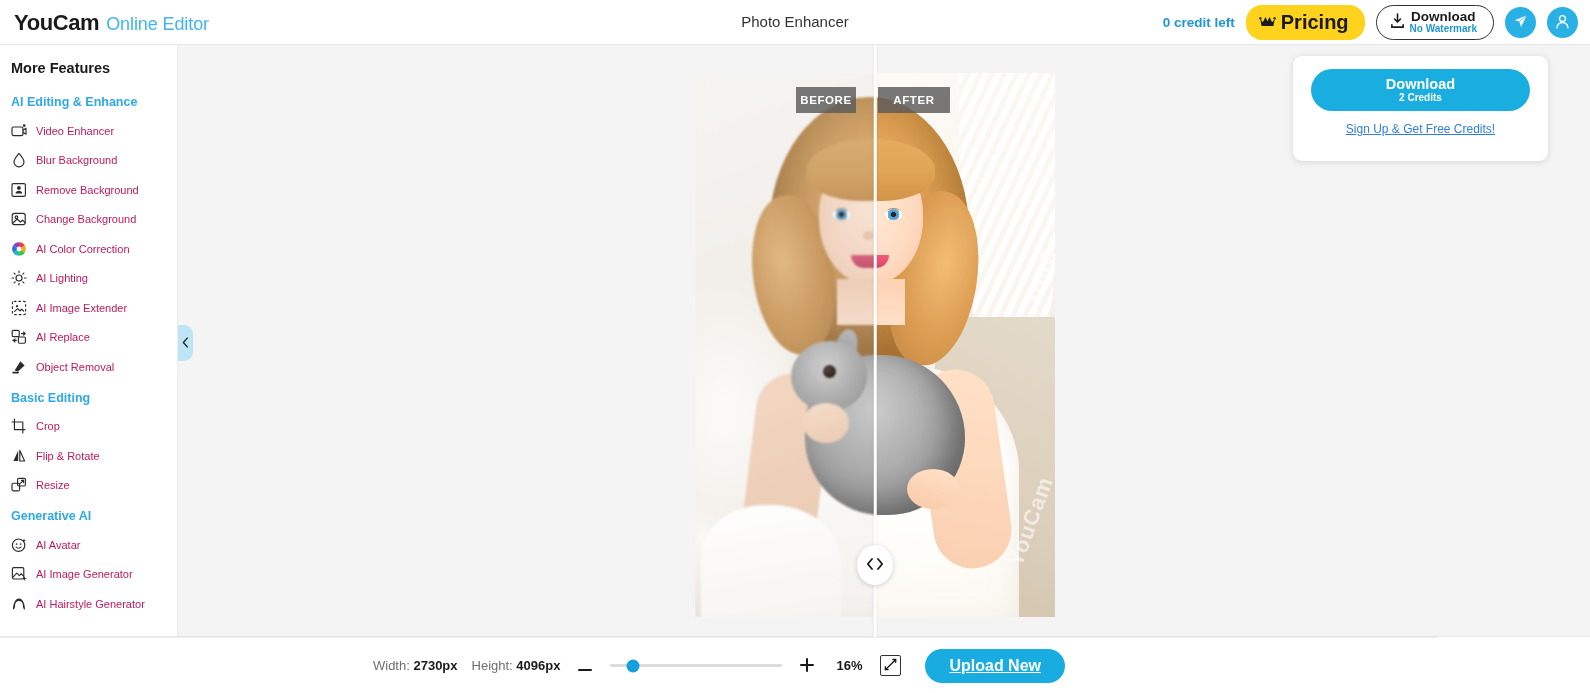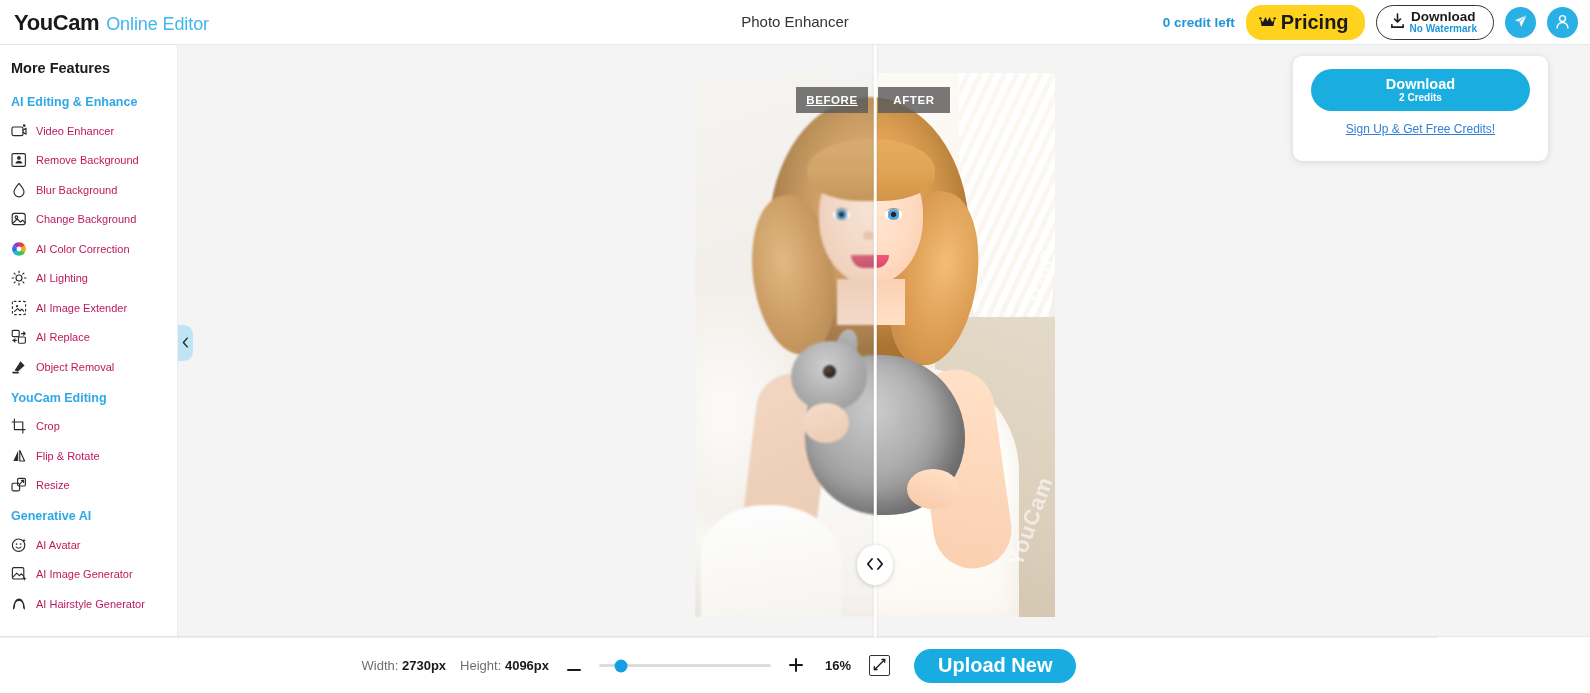--- a/index.html
+++ b/index.html
@@ -207,21 +207,21 @@
     position:absolute; left: 50%; top: -28px; width: 2.5px; height: 615px;
     background: #ffffff; transform: translateX(-50%); z-index: 7;
     box-shadow: 0 0 3px rgba(0,0,0,.10);
   }
   #label-before, #label-after {
     position:absolute; top: 14px; height: 26px; z-index: 8;
     background: rgba(90,90,90,.82); color:#fff;
     font-size: 11.5px; font-weight: 700; letter-spacing: .6px;
     display:flex; align-items:center; justify-content:center;
   }
-  #label-before { left: 101px; width: 72px; text-decoration: underline; }
+  #label-before { left: 101px; width: 60px; }
   #label-after  { left: 183px; width: 72px; }
   #handle {
     position:absolute; left: 50%; top: 472px; transform: translateX(-50%);
     width: 36px; height: 40px; border-radius: 50%; background: #fff; z-index: 9;
     display:flex; align-items:center; justify-content:center; gap: 2px;
     box-shadow: 0 1px 5px rgba(0,0,0,.18); cursor: ew-resize;
   }
 
   
   #dl-panel {
@@ -256,21 +256,21 @@
   }
   #zoom-knob {
     position:absolute; top: 50%; left: 13%; transform: translate(-50%,-50%);
     width: 13px; height: 13px; border-radius: 50%; background: #139fe0; cursor: grab;
   }
   #zoom-pct { font-size: 13px; font-weight: 700; color: #1a1a1a; width: 34px; text-align:center; }
   #fit-btn { width: 21px; height: 21px; border: 1.4px solid #333; background:#fff; cursor:pointer;
     display:flex; align-items:center; justify-content:center; padding:0; border-radius:2px; }
   #upload-btn {
     margin-left: 10px; height: 34px; padding: 0 24px; border: none; border-radius: 17px;
-    background: #18ace0; color: #fff; font-size: 20px; font-weight: 700; cursor: pointer;
+    background: #18ace0; color: #fff; font-size: 16px; font-weight: 700; cursor: pointer; text-decoration: underline;
   }
   #footer-scroll {
     position:absolute; left: 0; bottom: 56px; width: 1590px; height: 1px; background: #e6e6e6;
   }
 </style>
 </head>
 <body>
 
 <div id="app">
 
@@ -341,34 +341,34 @@
               <rect x="1" y="4" width="11" height="8.6" rx="1.6" fill="none" stroke="#2b2b2b" stroke-width="1.15" stroke-linejoin="round" stroke-linecap="round"></rect>
               <path d="M12 7.2 L15 5.2 v6 l-3-2" fill="none" stroke="#2b2b2b" stroke-width="1.15" stroke-linejoin="round" stroke-linecap="round"></path>
               <circle cx="13.2" cy="2.6" r="1.3" fill="#2b2b2b"></circle>
             </svg>
           </span>
           <span class="txt">Video Enhancer</span>
         </div>
         <div class="side-item">
           <span class="ico">
             <svg width="16" height="16" viewBox="0 0 16 16">
+              <path d="M8 1.4 C11.4 5.4 13 7.8 13 9.8 a5 5 0 0 1-10 0 C3 7.8 4.6 5.4 8 1.4 z" fill="none" stroke="#2b2b2b" stroke-width="1.15" stroke-linejoin="round" stroke-linecap="round"></path>
+            </svg>
+          </span>
+          <span class="txt">Blur Background</span>
+        </div>
+        <div class="side-item">
+          <span class="ico">
+            <svg width="16" height="16" viewBox="0 0 16 16">
               <rect x="1" y="1.6" width="13.4" height="12.8" rx="1.4" fill="none" stroke="#2b2b2b" stroke-width="1.15" stroke-linejoin="round" stroke-linecap="round"></rect>
               <path d="M4.4 11.6 a3.6 3.6 0 0 1 7 0 z" fill="#2b2b2b"></path>
               <circle cx="7.9" cy="5.9" r="1.9" fill="#2b2b2b"></circle>
             </svg>
           </span>
           <span class="txt">Remove Background</span>
-        </div>
-        <div class="side-item">
-          <span class="ico">
-            <svg width="16" height="16" viewBox="0 0 16 16">
-              <path d="M8 1.4 C11.4 5.4 13 7.8 13 9.8 a5 5 0 0 1-10 0 C3 7.8 4.6 5.4 8 1.4 z" fill="none" stroke="#2b2b2b" stroke-width="1.15" stroke-linejoin="round" stroke-linecap="round"></path>
-            </svg>
-          </span>
-          <span class="txt">Blur Background</span>
         </div>
         <div class="side-item">
           <span class="ico">
             <svg width="16" height="16" viewBox="0 0 16 16">
               <rect x="1.2" y="2.4" width="13" height="11.2" rx="2.2" fill="none" stroke="#2b2b2b" stroke-width="1.15" stroke-linejoin="round" stroke-linecap="round"></rect>
               <circle cx="5.4" cy="6.2" r="1.3" fill="none" stroke="#2b2b2b" stroke-width="1.15" stroke-linejoin="round" stroke-linecap="round"></circle>
               <path d="M2 12 L6.2 8 L9.4 11 L11.6 9.2 L14 11.6" fill="none" stroke="#2b2b2b" stroke-width="1.15" stroke-linejoin="round" stroke-linecap="round"></path>
             </svg>
           </span>
           <span class="txt">Change Background</span>
@@ -419,21 +419,21 @@
         </div>
         <div class="side-item">
           <span class="ico">
             <svg width="16" height="16" viewBox="0 0 16 16">
               <path d="M2 13.6 h5.2" stroke="#2b2b2b" stroke-width="1.6" stroke-linecap="round"></path>
               <path d="M9.4 2.2 L13.6 6.4 L7 12.6 L3.6 11.4 z" fill="#2b2b2b"></path>
             </svg>
           </span>
           <span class="txt">Object Removal</span>
         </div>
-        <div class="side-group-label">YouCam Editing</div>
+        <div class="side-group-label">Basic Editing</div>
         <div class="side-item">
           <span class="ico">
             <svg width="16" height="16" viewBox="0 0 16 16">
               <path d="M3.4 1 v10.6 h10.6 M1 4 h10.8 v11" fill="none" stroke="#2b2b2b" stroke-width="1.15" stroke-linejoin="round" stroke-linecap="round"></path>
             </svg>
           </span>
           <span class="txt">Crop</span>
         </div>
         <div class="side-item">
           <span class="ico">

